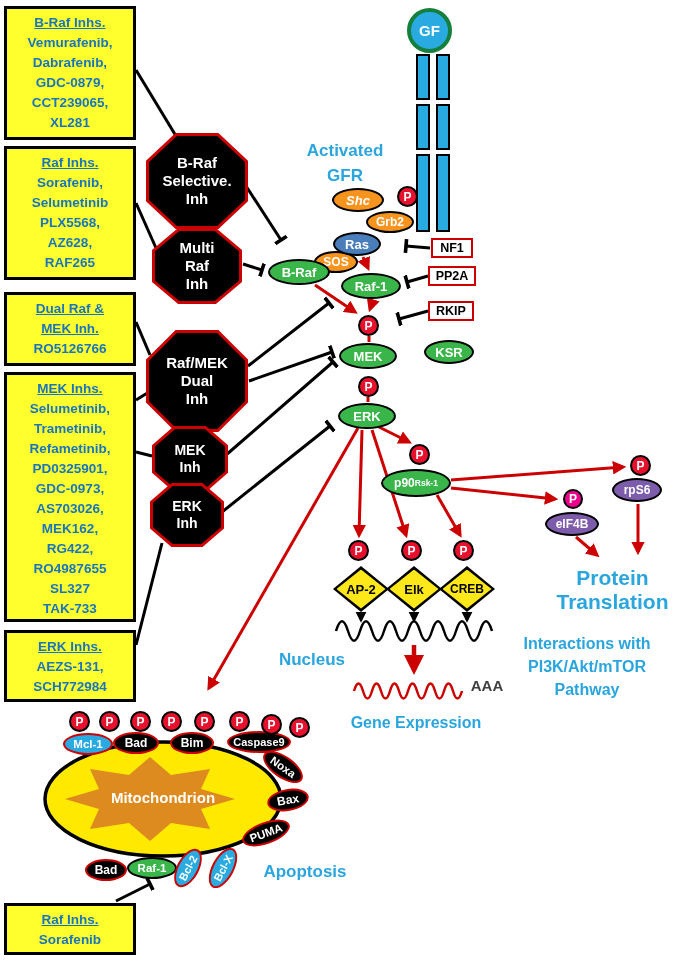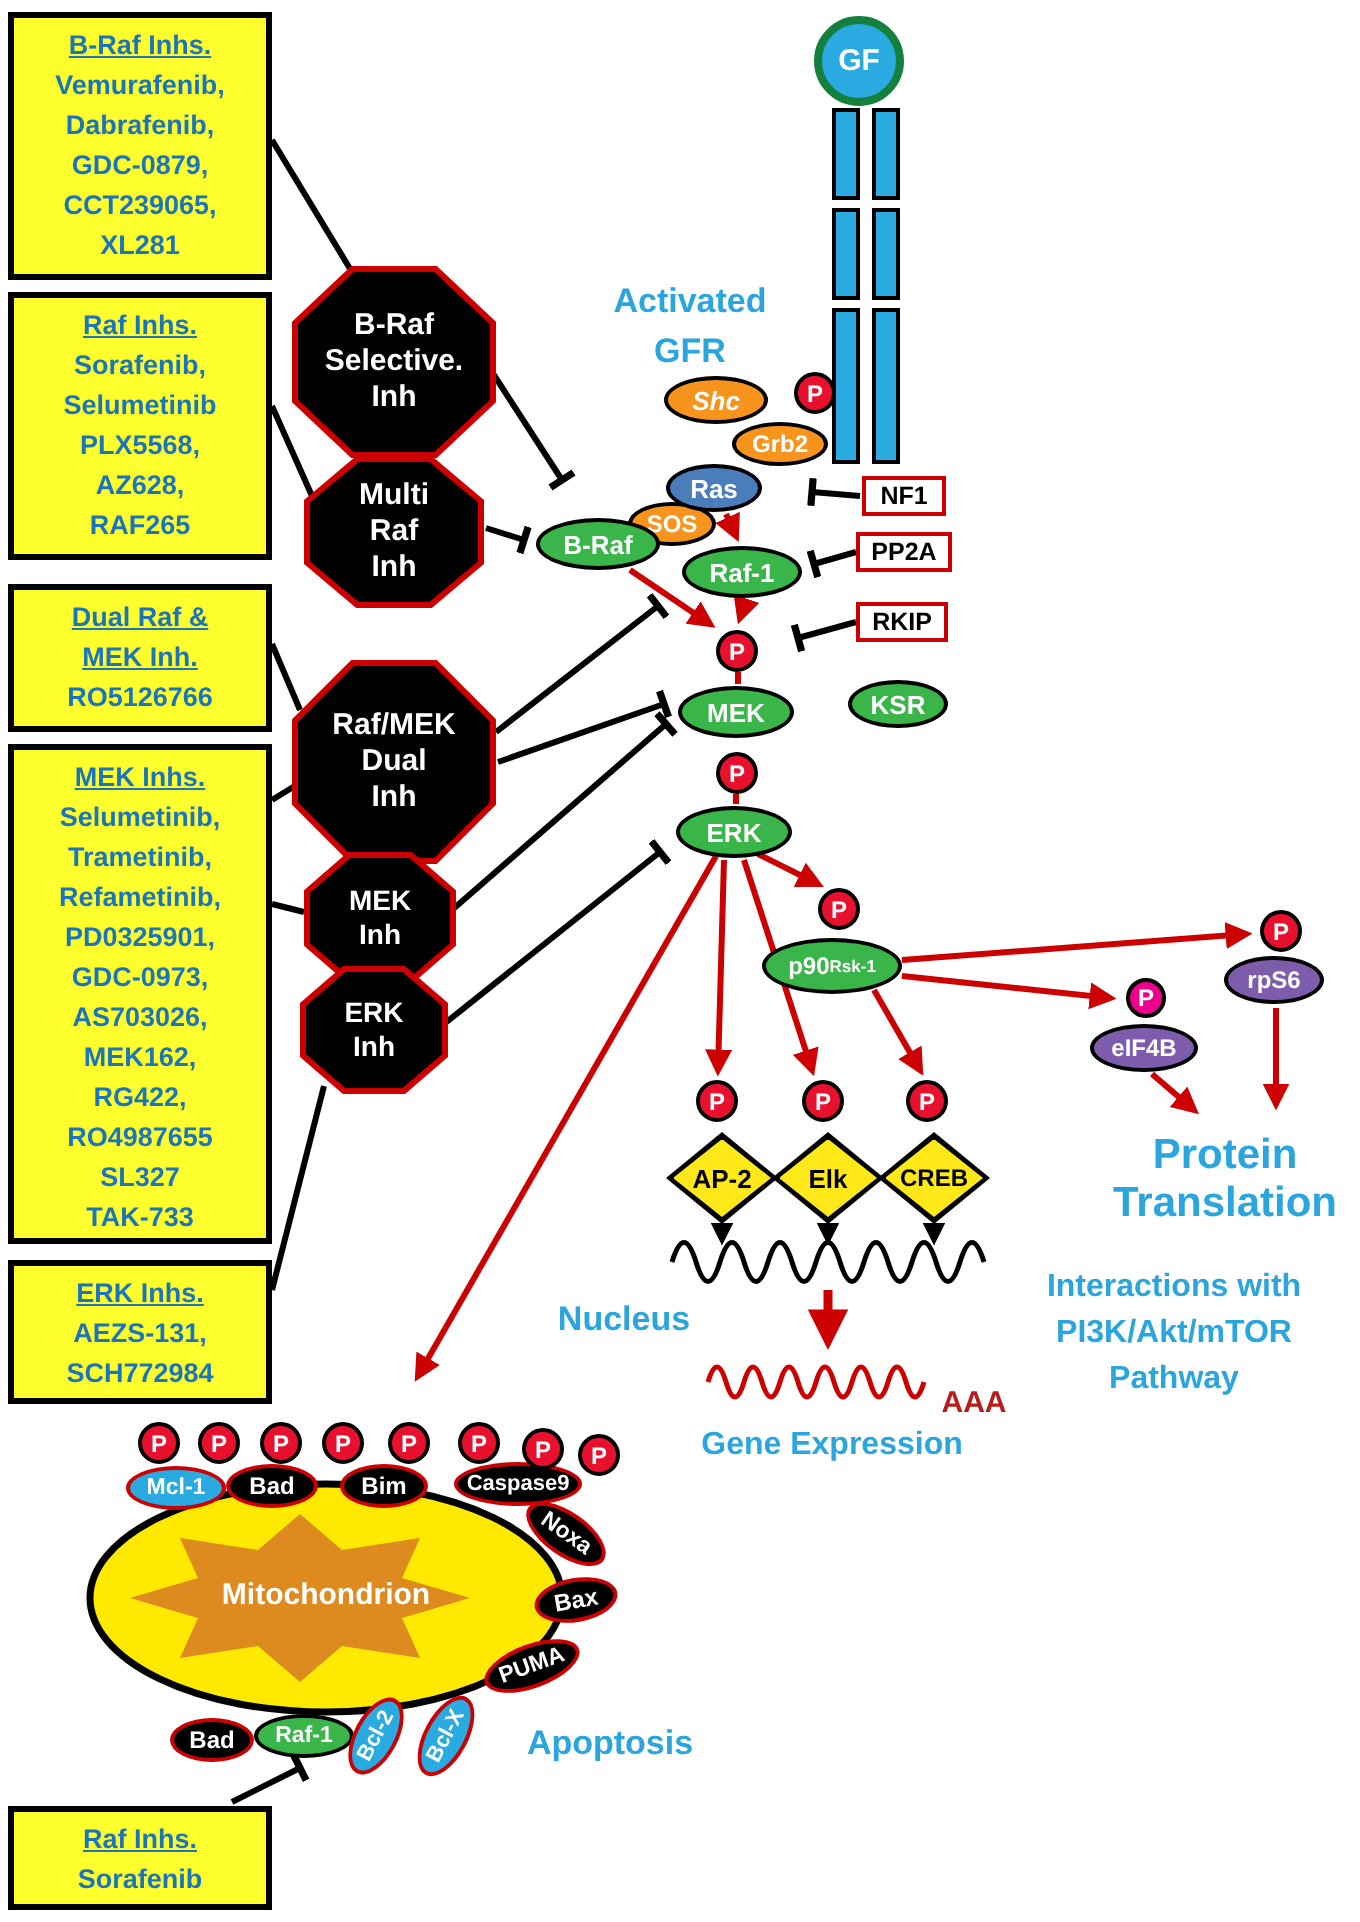--- a/index.html
+++ b/index.html
@@ -320,15 +320,15 @@
   <div class="lbl" style="left:494px;top:632px;width:186px;font-size:16px;line-height:23px;">
     <div>Interactions with</div>
     <div>PI3K/Akt/mTOR</div>
     <div>Pathway</div>
   </div>
 
   <div class="lbl" style="left:336px;top:714px;width:160px;font-size:16px;">Gene Expression</div>
 
   <div class="lbl" style="left:250px;top:862px;width:110px;font-size:17px;">Apoptosis</div>
 
-  <div class="lbl" style="left:463px;top:677px;width:48px;font-size:15px;color:#b91c1c;margin-top:16px;">AAA</div>
+  <div class="lbl" style="left:463px;top:677px;width:48px;font-size:15px;color:#404040;">AAA</div>
 
 </div>
 
 </body></html>

